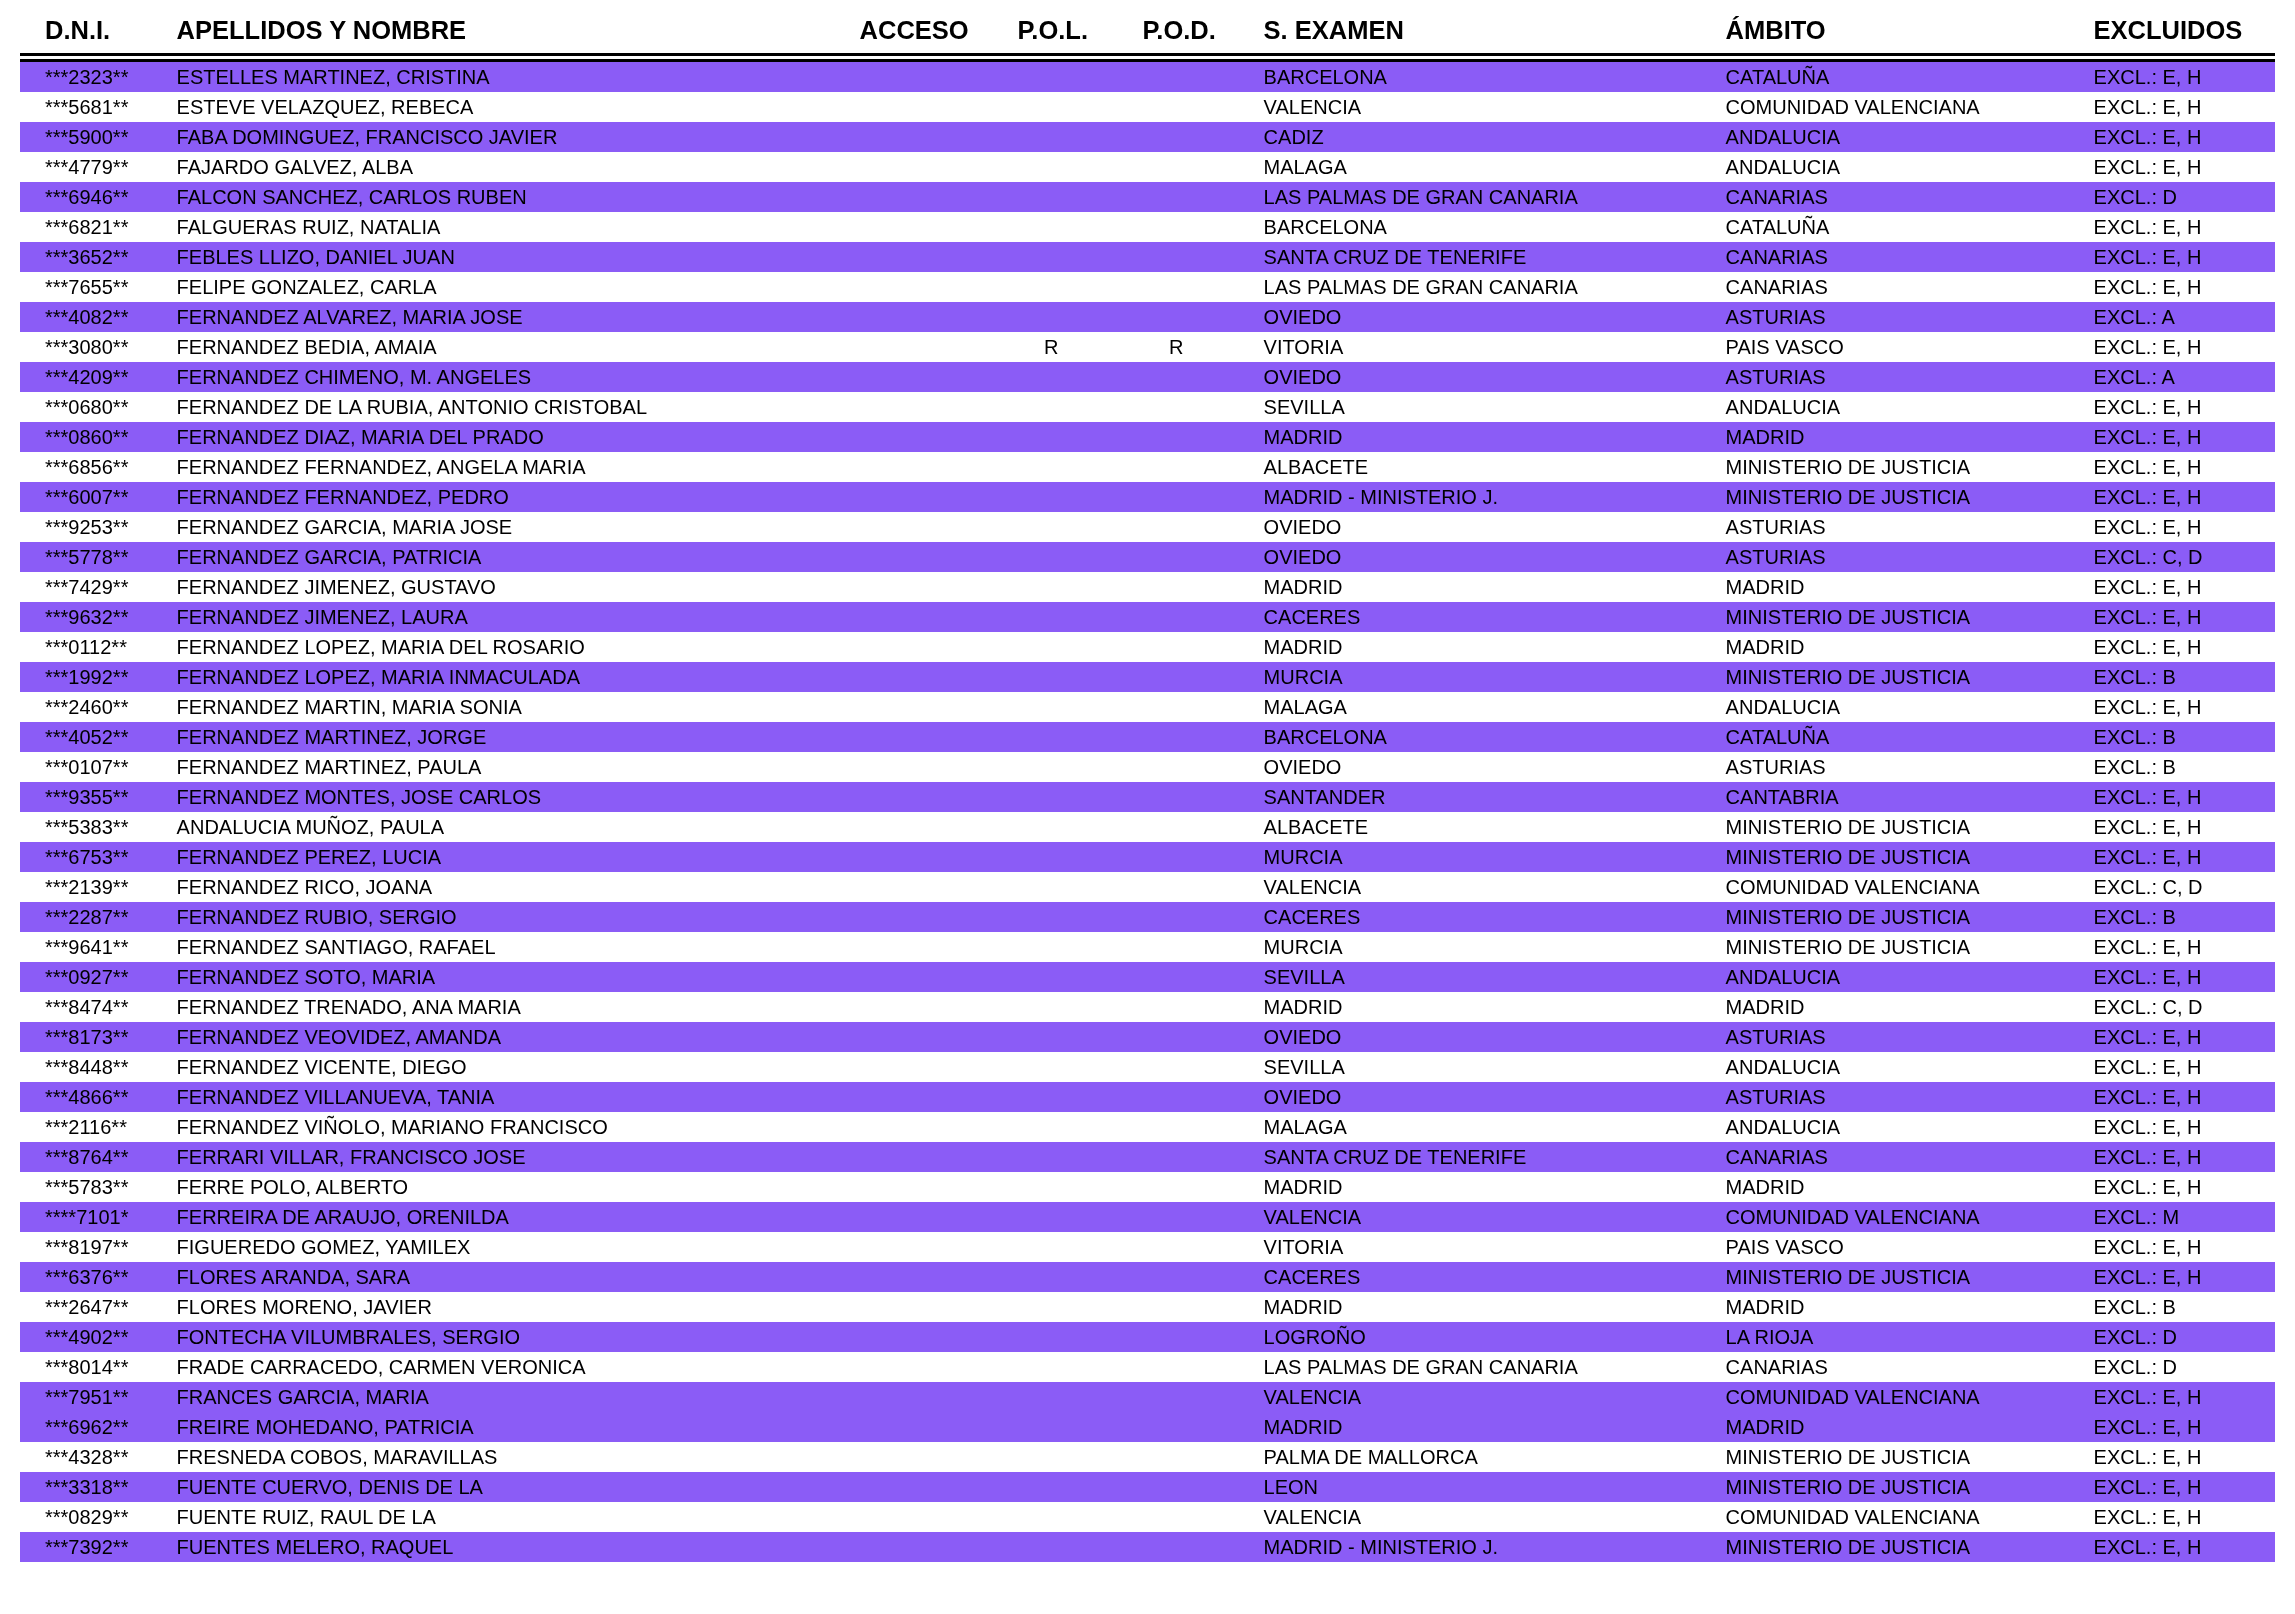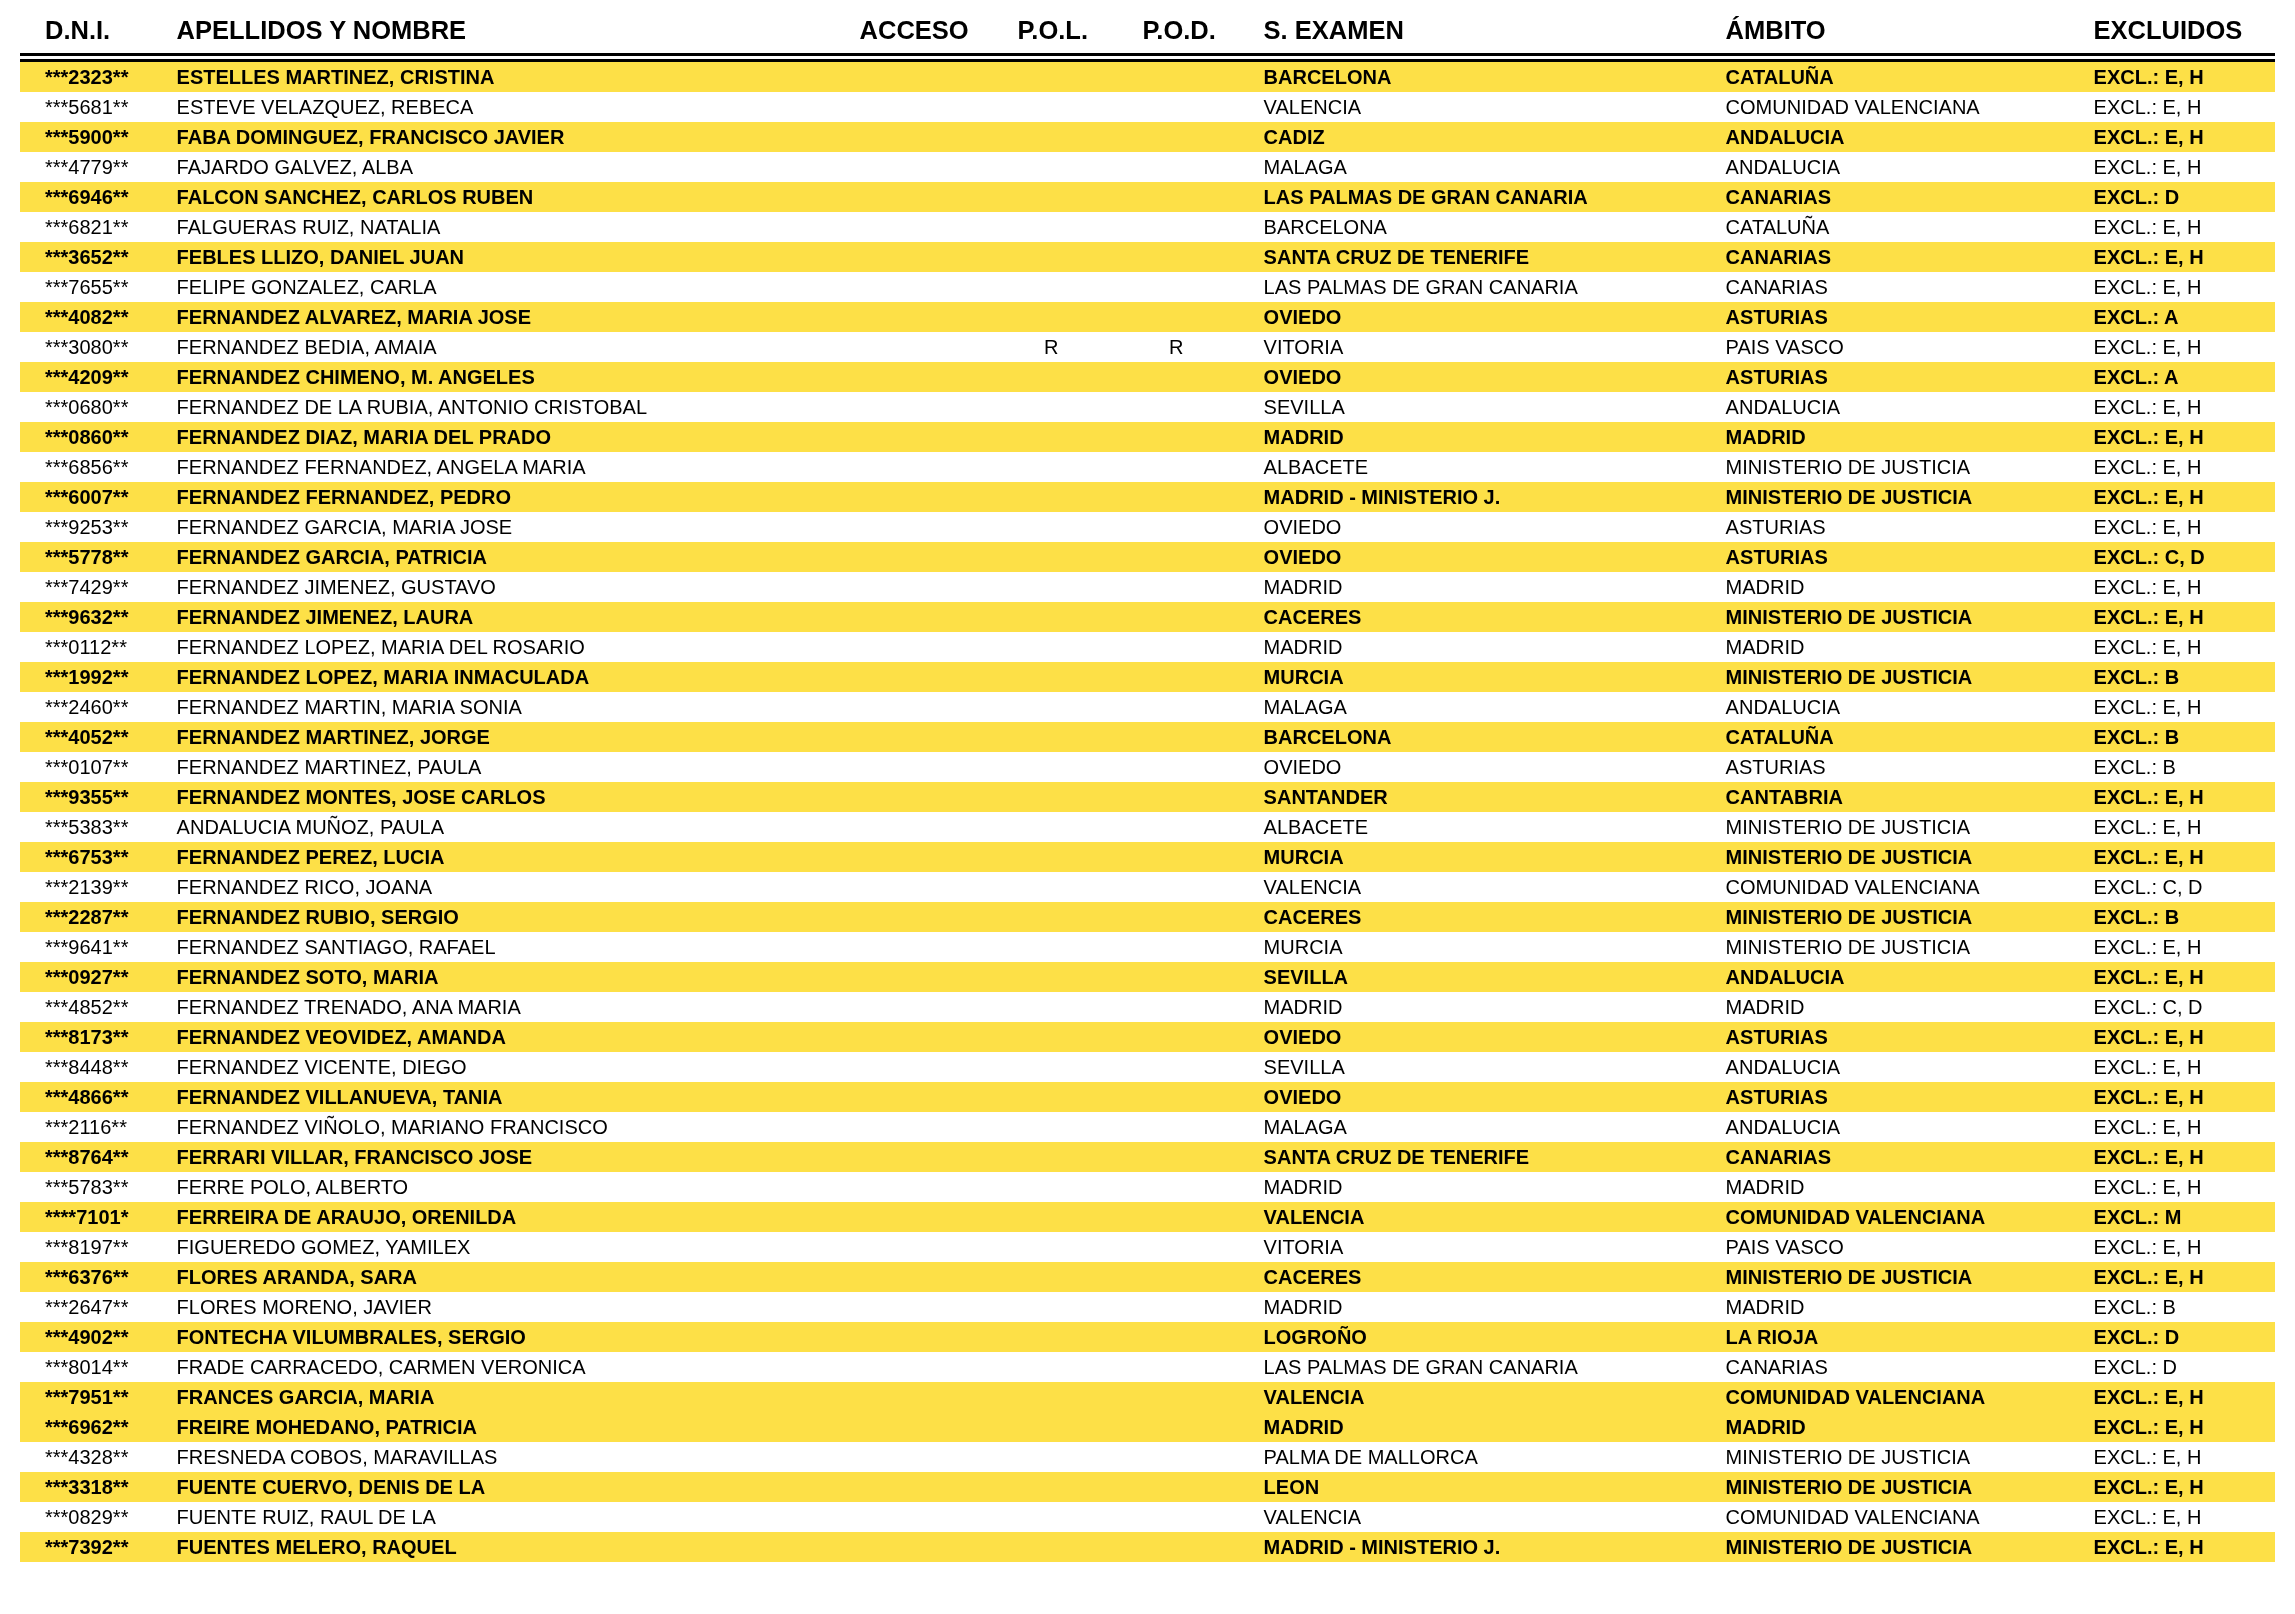--- a/index.html
+++ b/index.html
@@ -32,21 +32,21 @@
     font-size: 20px;
     height: 30px;
     line-height: 30px;
     padding: 0 0 0 6.6px;
     white-space: nowrap;
     overflow: hidden;
     vertical-align: middle;
   }
   tbody td.col-dni { padding-left: 25px; }
   tbody td.col-pol, tbody td.col-pod { padding-left: 33px; }
-  tr.striped { background: #fde047; font-weight: bold; }
+  tr.striped { background: #8b5cf6; }
   col.c-dni      { width: 150px; }
   col.c-nombre   { width: 683px; }
   col.c-acceso   { width: 158px; }
   col.c-pol      { width: 125px; }
   col.c-pod      { width: 121px; }
   col.c-examen   { width: 462px; }
   col.c-ambito   { width: 368px; }
   col.c-excluidos{ width: auto;  }
 </style>
 </head>
@@ -381,21 +381,21 @@
           <td class="col-dni">***0927**</td>
           <td class="col-nombre">FERNANDEZ SOTO, MARIA</td>
           <td class="col-acceso"></td>
           <td class="col-pol"></td>
           <td class="col-pod"></td>
           <td class="col-examen">SEVILLA</td>
           <td class="col-ambito">ANDALUCIA</td>
           <td class="col-excluidos">EXCL.: E, H</td>
         </tr>
         <tr>
-          <td class="col-dni">***4852**</td>
+          <td class="col-dni">***8474**</td>
           <td class="col-nombre">FERNANDEZ TRENADO, ANA MARIA</td>
           <td class="col-acceso"></td>
           <td class="col-pol"></td>
           <td class="col-pod"></td>
           <td class="col-examen">MADRID</td>
           <td class="col-ambito">MADRID</td>
           <td class="col-excluidos">EXCL.: C, D</td>
         </tr>
         <tr class="striped">
           <td class="col-dni">***8173**</td>

